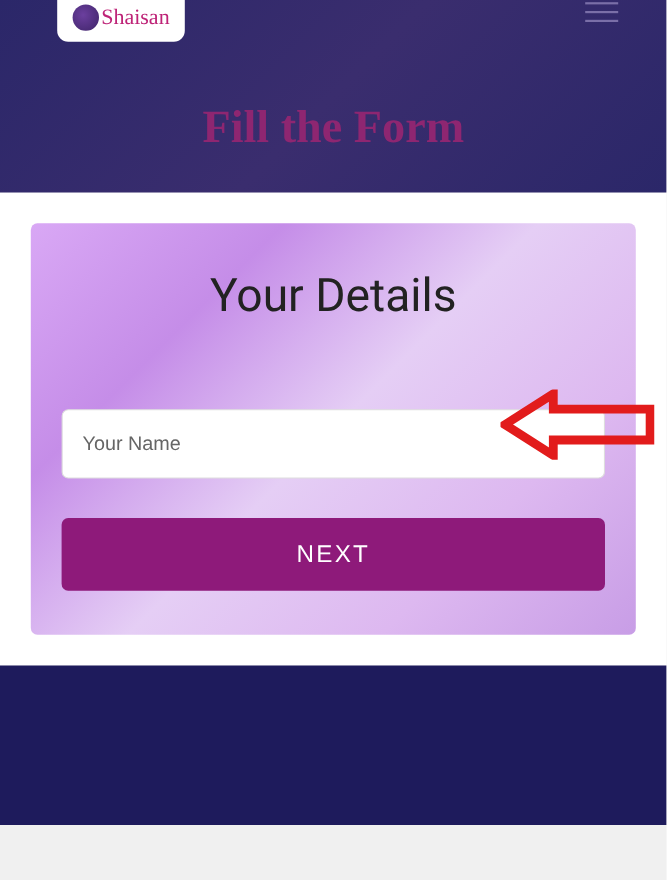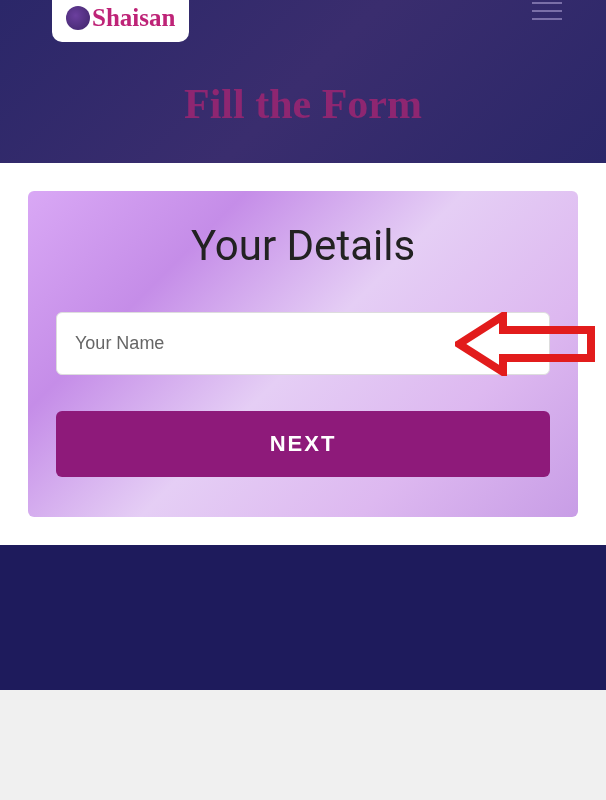--- a/index.html
+++ b/index.html
@@ -43,55 +43,55 @@
     
     .logo-icon {
       width: 24px;
       height: 24px;
       background: radial-gradient(circle at 40% 40%, #6b3f9e 0%, #3e2468 100%);
       border-radius: 50%;
     }
     
     .logo-text {
       font-family: serif;
-      font-size: 25px;
-      font-weight: bold;
+      font-size: 20px;
+      font-weight: normal;
       color: #be2377;
     }
     
     .menu-icon {
       margin-top: 2px;
       margin-right: 20px;
     }
     
     .menu-icon div {
       width: 30px;
       height: 2px;
       background: #7a6fa8;
       margin-bottom: 6px;
     }
     
     .page-title {
       font-family: 'Brush Script MT', cursive;
       font-size: 42px;
       color: #8e2671;
       text-align: center;
-      margin-top: 38px;
+      margin-top: 54px;
       font-weight: bold;
     }
     
     .form-wrapper {
       padding: 28px;
       background: #ffffff;
     }
     
     .form-card {
       background: linear-gradient(135deg, #d9a8f5 0%, #c58de8 25%, #e5cef5 50%, #ddb8f0 75%, #c89de6 100%);
       border-radius: 6px;
-      padding: 30px 28px 40px 28px;
+      padding: 42px 28px 40px 28px;
       position: relative;
     }
     
     .form-heading {
       font-size: 42px;
       font-weight: 400;
       color: #222;
       text-align: center;
       margin-bottom: 42px;
     }
@@ -103,20 +103,21 @@
     
     .form-input {
       width: 100%;
       padding: 20px 18px;
       font-size: 18px;
       border: 1px solid #ddd;
       border-radius: 6px;
       background: #ffffff;
       color: #333;
       outline: none;
+      margin-top: 36px;
     }
     
     .form-input::placeholder {
       color: #666;
     }
     
     .arrow {
       position: absolute;
       right: -45px;
       top: 50%;
@@ -125,21 +126,21 @@
     }
     
     .next-button {
       width: 100%;
       padding: 20px;
       background: #8e1a7a;
       color: #ffffff;
       border: none;
       border-radius: 6px;
       font-size: 22px;
-      font-weight: 700;
+      font-weight: 400;
       letter-spacing: 2px;
       cursor: pointer;
       margin-top: 8px;
     }
     
     .footer-section {
       background: #1e1b5c;
       padding: 95px 42px 0 42px;
       min-height: 145px;
     }

